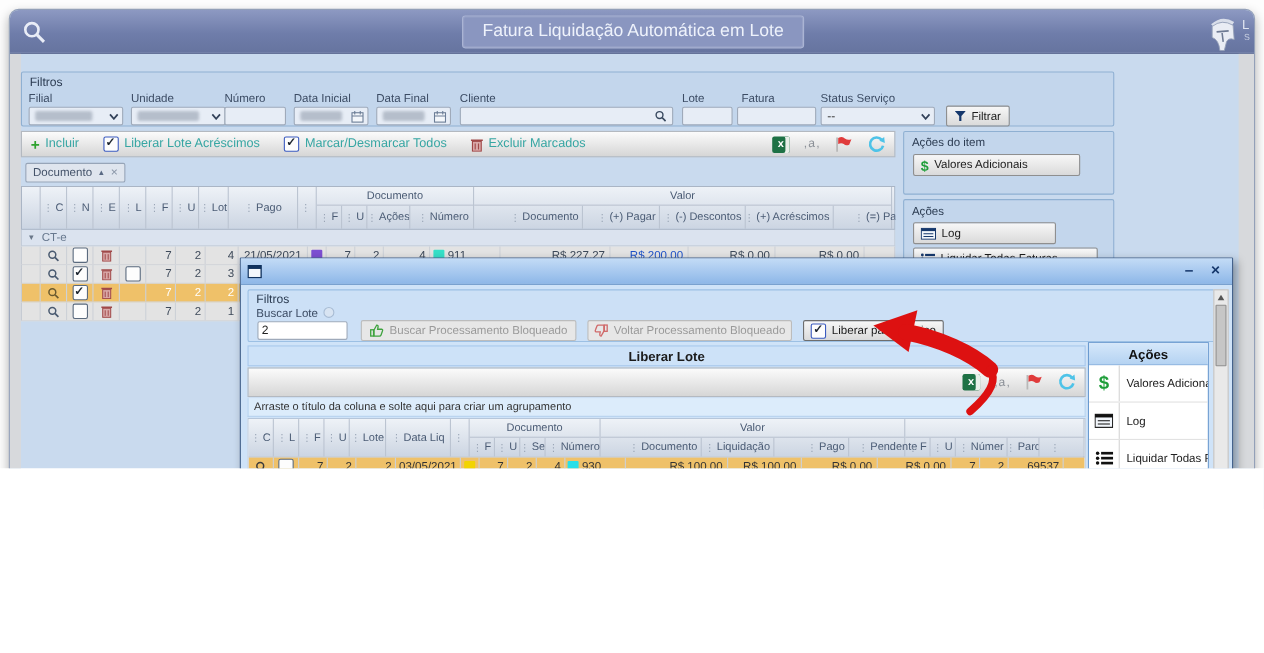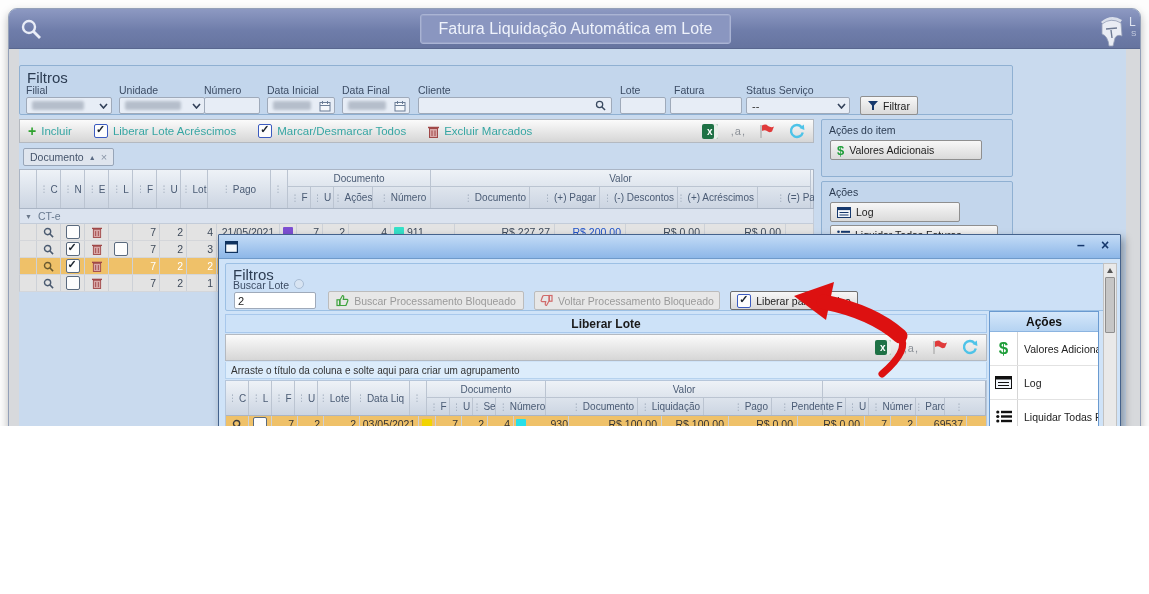--- a/index.html
+++ b/index.html
@@ -10,21 +10,21 @@
        overflow:hidden;background:#c9daee;box-shadow:0 4px 10px rgba(0,0,0,.28);}
   .topbar{left:0;top:0;width:1133px;height:40px;
        background:linear-gradient(180deg,#8d99c2 0%,#6f7daa 55%,#66749f 100%);border-bottom:1px solid #59678f;}
   .titlebox{left:50%;top:5px;transform:translateX(-50%);padding:5px 18px;background:#8a96c0;
        border:1px solid #aab4d4;border-radius:3px;color:#eef2fb;font-size:16px;white-space:nowrap;
        box-shadow:inset 0 0 0 1px rgba(255,255,255,.12);}
   .framestrip{background:#d7d9dc;}
   
   .panel{background:#c3d6ec;border:1px solid #8fb0d2;border-radius:2px;}
   .lbl{font-size:10.5px;color:#3c4c64;white-space:nowrap;}
-  .legend{font-size:15px;color:#2c3c52;}
+  .legend{font-size:11px;color:#2c3c52;}
   .inp{background:#e7edf6;border:1px solid #9faaba;border-radius:2px;font-size:11px;color:#222;
        padding:0 3px;box-sizing:border-box;font-family:"Liberation Sans",sans-serif;}
   .blur{background:#8d98a8;opacity:.55;border-radius:2px;filter:blur(1.6px);height:9px;}
   .btn{display:flex;align-items:center;gap:5px;justify-content:center;font-size:10.5px;color:#1c1c1c;
        background:linear-gradient(#f7f7f7,#dadada);border:1px solid #8f8f8f;border-radius:2px;white-space:nowrap;}
   .btn.dis{color:#9a9a9a;background:#e7e7e7;border-color:#bcbcbc;}
   .tlink{display:flex;align-items:center;gap:5px;color:#37a6a3;font-size:11.5px;white-space:nowrap;}
   .toolbar{background:linear-gradient(#fbfbfb,#d6d6d6);border:1px solid #b4b9c0;display:flex;align-items:center;gap:22px;padding:0 8px;}
   .ticons{margin-left:auto;display:flex;align-items:center;gap:13px;}
   .xls{width:16px;height:15px;background:#1e7145;border-radius:2px;color:#fff;font-size:10px;font-weight:bold;
@@ -558,21 +558,21 @@
         <div class="gc rt" style="width:22px;color:#333">7</div>
         <div class="gc rt" style="width:22px;color:#333">2</div>
         <div class="gc rt" style="width:32px;color:#333">2</div>
         <div class="gc" style="width:58px;color:#333">03/05/2021</div>
         <div class="gc" style="width:16px">
             <span class="chip" style="background: rgb(242, 212, 0);"></span>
           </div>
         <div class="gc rt" style="width:22px;color:#333">7</div>
         <div class="gc rt" style="width:22px;color:#333">2</div>
         <div class="gc rt" style="width:22px;color:#333">4</div>
-        <div class="gc" style="width:52px;justify-content:space-between;padding-left:2px;gap:3px;color:#333">
+        <div class="gc" style="width:52px;justify-content:flex-start;padding-left:2px;gap:3px;color:#333">
           <span class="chip" style="background: rgb(40, 223, 232);"></span>
           <span>930</span>
         </div>
         <div class="gc money" style="width:88px;color:#333">R$ 100,00</div>
         <div class="gc money" style="width:62px;color:#333">R$ 100,00</div>
         <div class="gc money" style="width:64px;color:#333">R$ 0,00</div>
         <div class="gc money" style="width:62px;color:#333">R$ 0,00</div>
         <div class="gc rt" style="width:22px;color:#333">7</div>
         <div class="gc rt" style="width:22px;color:#333">2</div>
         <div class="gc rt" style="width:46px;color:#333">69537</div>

